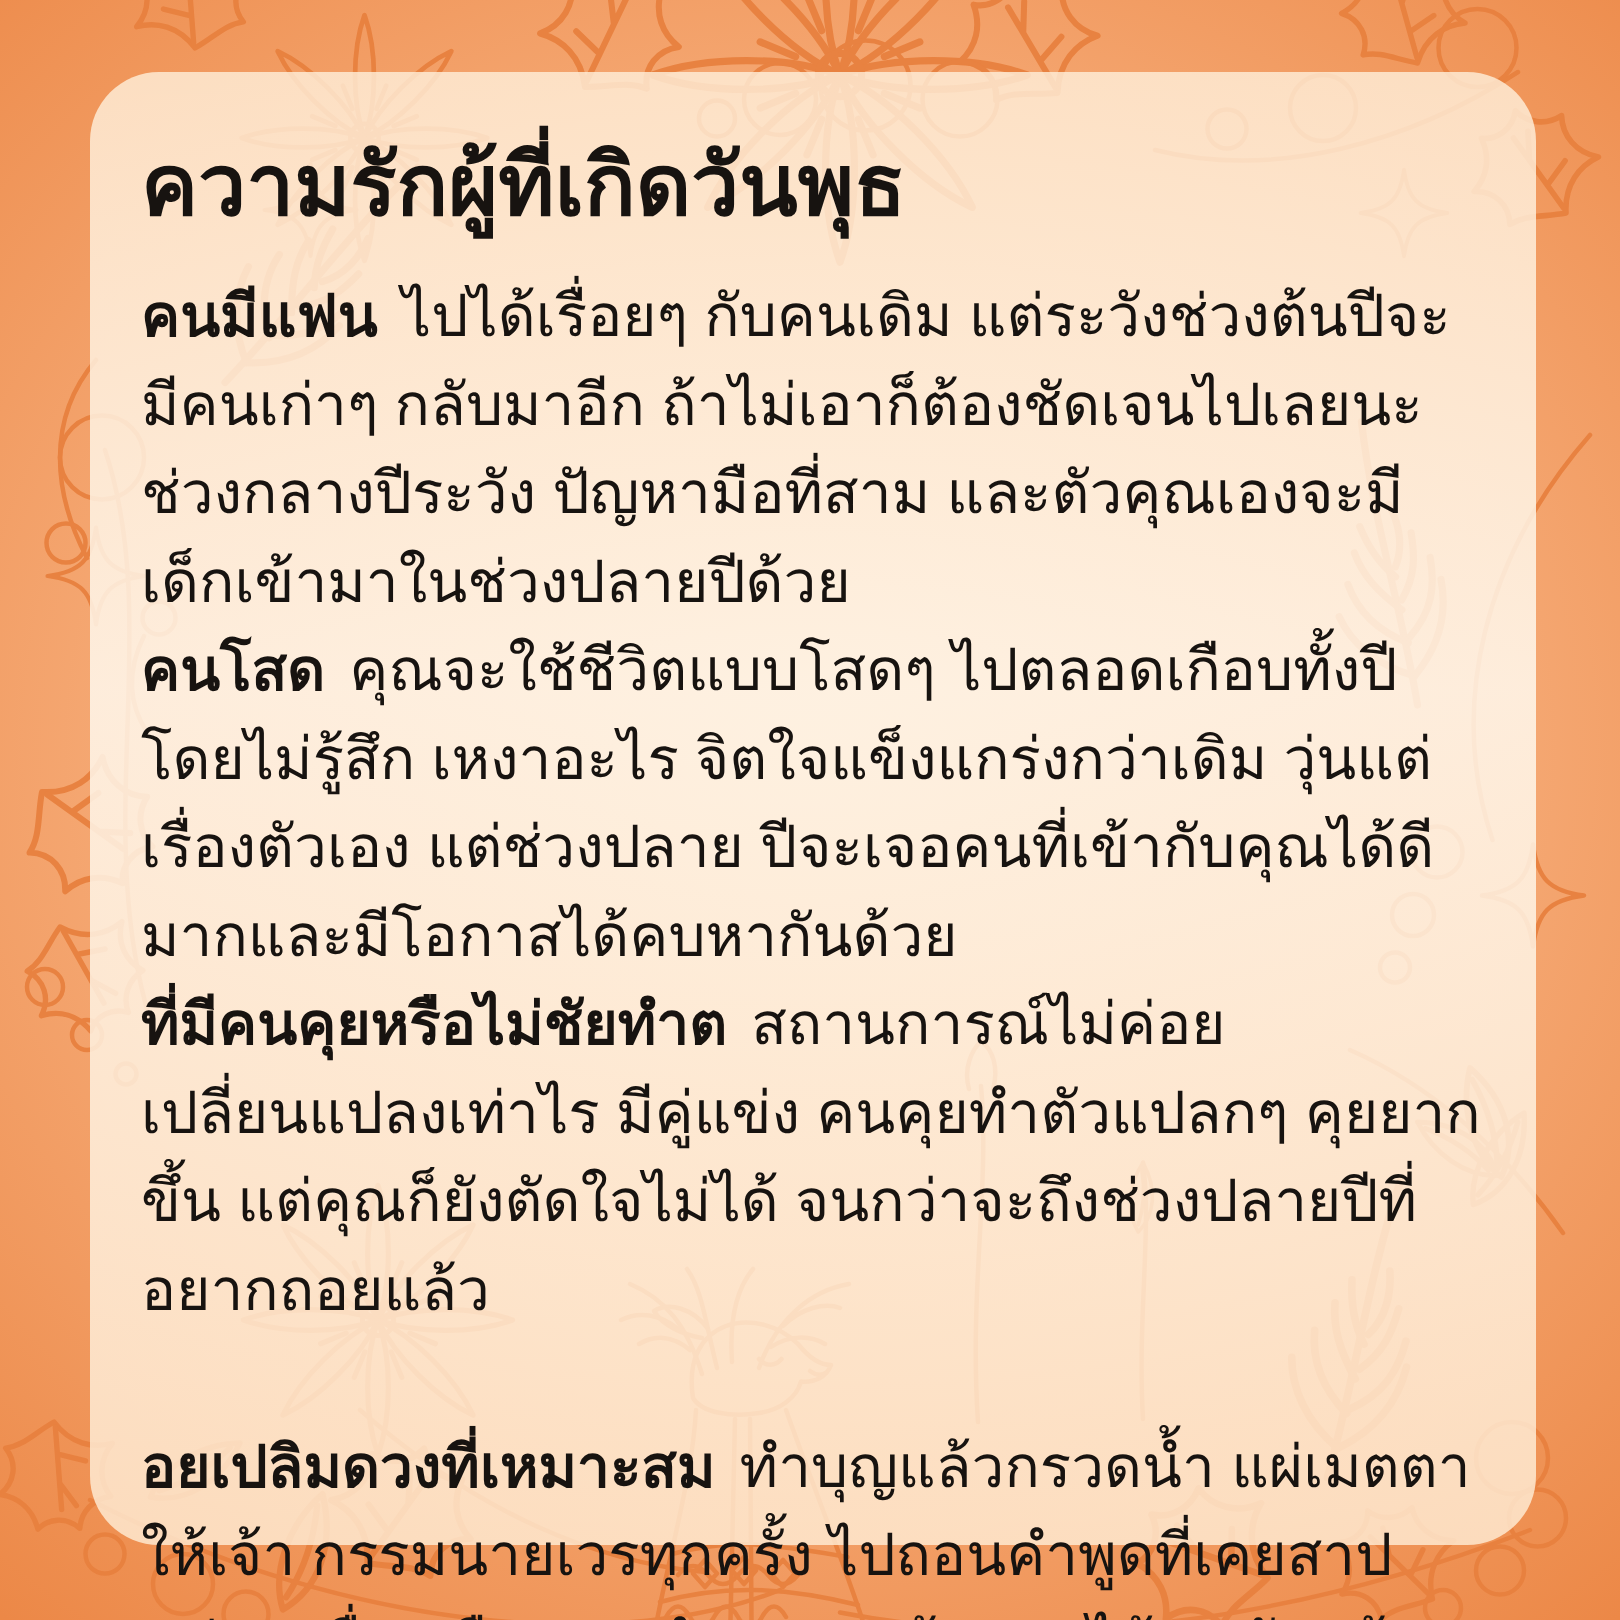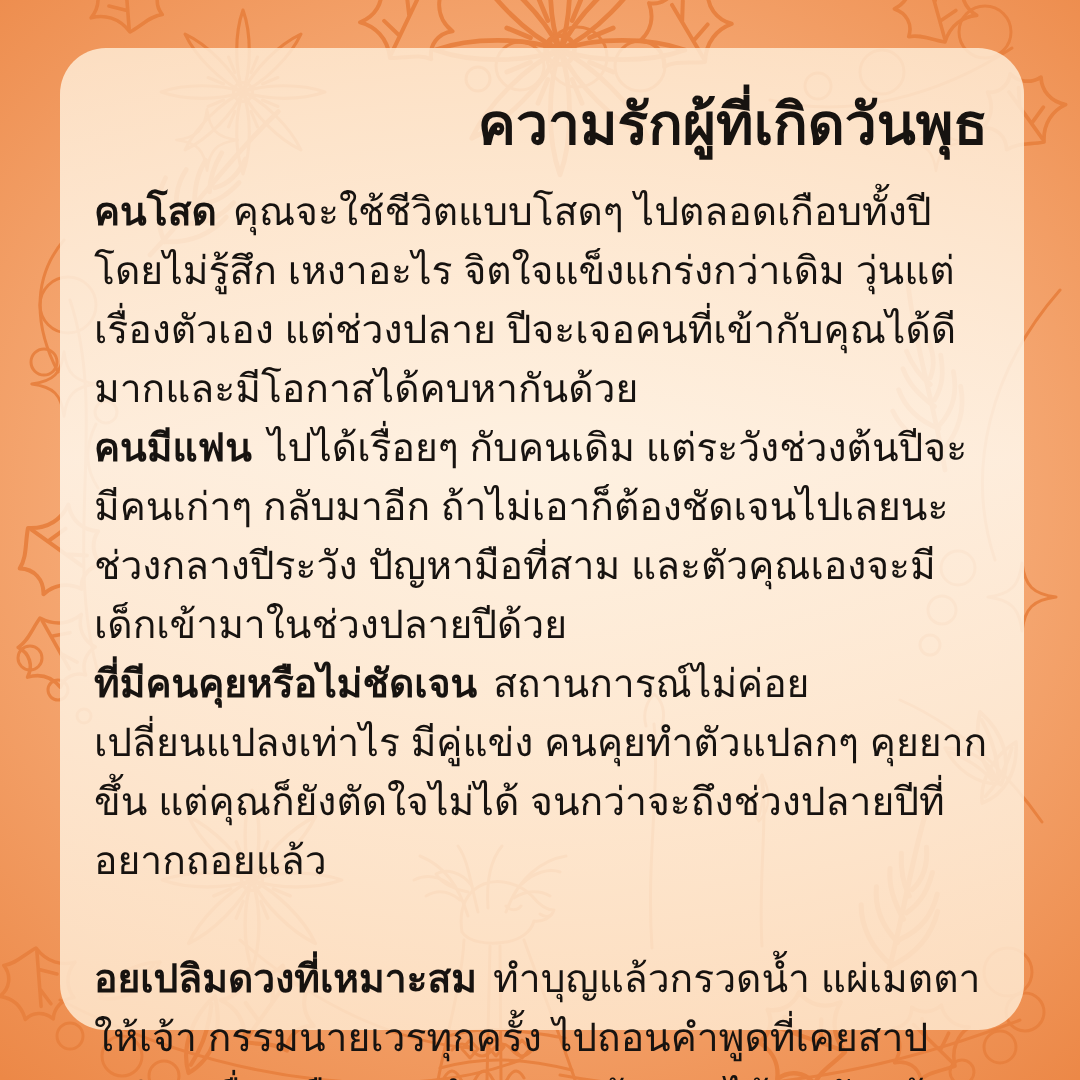--- a/index.html
+++ b/index.html
@@ -8,21 +8,21 @@
   }
   html,body{margin:0;padding:0;}
   body{font-family:"Liberation Sans","DejaVu Sans",sans-serif;}
   .stage{position:relative;width:1080px;height:1080px;overflow:hidden;
     background:radial-gradient(ellipse 78% 70% at 50% 46%, var(--bg-center) 0%, var(--bg-mid) 55%, var(--bg-edge) 100%);}
   .decor{position:absolute;inset:0;color:var(--ornament);}
   .decor svg{display:block;width:1080px;height:1080px;}
   .card{position:absolute;left:60px;top:48px;width:964px;height:982px;border-radius:46px;
     background:linear-gradient(180deg, rgba(255,238,216,.82) 0%, rgba(255,247,235,.87) 42%, rgba(255,236,212,.82) 100%);}
   .content{position:absolute;left:94px;top:84px;width:894px;color:var(--text);}
-  h1{margin:0 0 18px 0;font-size:57px;line-height:80px;font-weight:800;text-align:right;letter-spacing:0;}
+  h1{margin:0 0 18px 0;font-size:57px;line-height:80px;font-weight:800;text-align:left;letter-spacing:0;}
   .body-text{font-size:39px;line-height:59px;font-weight:400;overflow-wrap:anywhere;}
   .body-text p{margin:0;}
   .body-text p.spaced{margin-top:59px;}
   .lead{font-weight:800;margin-right:16px;}
 </style>
 </head>
 <body>
 
 <div class="stage">
 
@@ -175,21 +175,21 @@
       </g>
     </svg>
   </div>
 
   <div class="card"></div>
 
   <div class="content">
     <h1>ความรักผู้ที่เกิดวันพุธ</h1>
 
     <div class="body-text">
+      <p><span class="lead">คนมีแฟน</span><span>ไปได้เรื่อยๆ กับคนเดิม แต่ระวังช่วงต้นปีจะมีคนเก่าๆ กลับมาอีก ถ้าไม่เอาก็ต้องชัดเจนไปเลยนะ ช่วงกลางปีระวัง ปัญหามือที่สาม และตัวคุณเองจะมีเด็กเข้ามาในช่วงปลายปีด้วย</span></p>
       <p><span class="lead">คนโสด</span><span>คุณจะใช้ชีวิตแบบโสดๆ ไปตลอดเกือบทั้งปี โดยไม่รู้สึก เหงาอะไร จิตใจแข็งแกร่งกว่าเดิม วุ่นแต่เรื่องตัวเอง แต่ช่วงปลาย ปีจะเจอคนที่เข้ากับคุณได้ดีมากและมีโอกาสได้คบหากันด้วย</span></p>
-      <p><span class="lead">คนมีแฟน</span><span>ไปได้เรื่อยๆ กับคนเดิม แต่ระวังช่วงต้นปีจะมีคนเก่าๆ กลับมาอีก ถ้าไม่เอาก็ต้องชัดเจนไปเลยนะ ช่วงกลางปีระวัง ปัญหามือที่สาม และตัวคุณเองจะมีเด็กเข้ามาในช่วงปลายปีด้วย</span></p>
-      <p><span class="lead">ที่มีคนคุยหรือไม่ชัดเจน</span><span>สถานการณ์ไม่ค่อยเปลี่ยนแปลงเท่าไร มีคู่แข่ง คนคุยทำตัวแปลกๆ คุยยากขึ้น แต่คุณก็ยังตัดใจไม่ได้ จนกว่าจะถึงช่วงปลายปีที่อยากถอยแล้ว</span></p>
+      <p><span class="lead">ที่มีคนคุยหรือไม่ชัยทำต</span><span>สถานการณ์ไม่ค่อยเปลี่ยนแปลงเท่าไร มีคู่แข่ง คนคุยทำตัวแปลกๆ คุยยากขึ้น แต่คุณก็ยังตัดใจไม่ได้ จนกว่าจะถึงช่วงปลายปีที่อยากถอยแล้ว</span></p>
       <p class="spaced"><span class="lead">อยเปลิมดวงที่เหมาะสม</span><span>ทำบุญแล้วกรวดน้ำ แผ่เมตตาให้เจ้า กรรมนายเวรทุกครั้ง ไปถอนคำพูดที่เคยสาปแช่งคนอื่น หรือถอน คำสาบานด้วย จะได้เจอรักแท้จริงๆ สักที</span></p>
     </div>
 
   </div>
 
 </div>
 
 </body></html>

